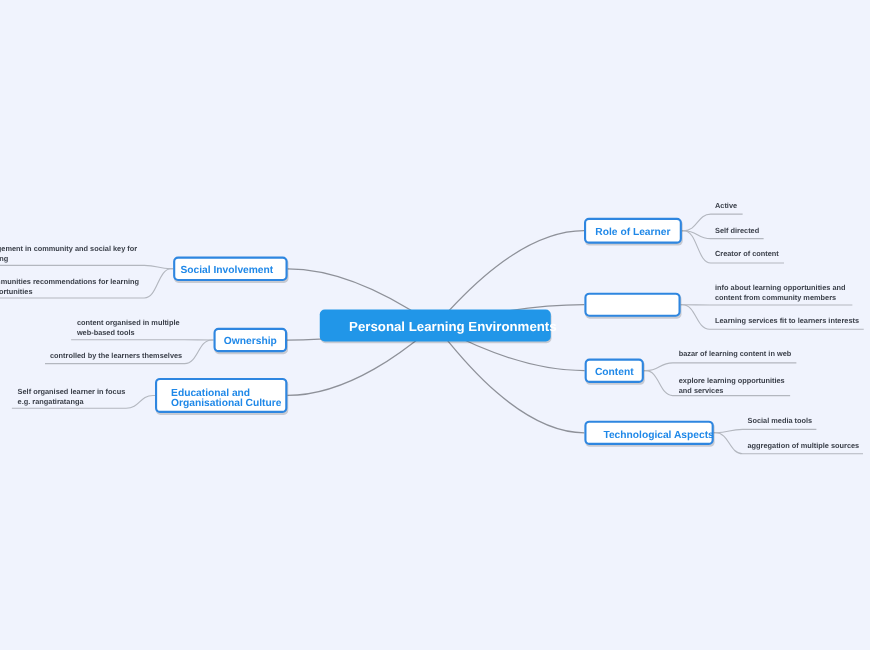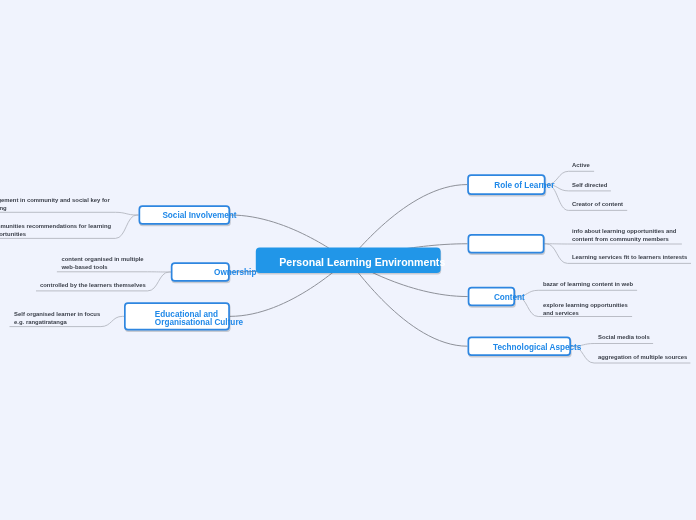--- a/index.html
+++ b/index.html
@@ -10,21 +10,21 @@
   svg#links{position:absolute;left:0;top:0;width:696px;height:520px;}
   svg#links path{fill:none;stroke-linecap:butt;}
   svg#links path.main{stroke:#8e9199;stroke-width:1;}
   svg#links path.sub{stroke:#b3b7bf;stroke-width:0.9;}
   svg#links rect.branchbox{fill:#ffffff;stroke:#2e86e0;stroke-width:1.7;}
   svg#links rect.rootbox{fill:#2196e8;}
   svg#links rect.shadow{fill:#000000;opacity:0.17;}
   .nodelabel{position:absolute;display:flex;align-items:center;justify-content:center;
              text-align:left;white-space:pre;pointer-events:auto;}
   .root-label{color:#ffffff;font-weight:700;font-size:10.6px;line-height:11px;}
-  .branch-label{color:#1f88e8;font-weight:700;font-size:8.2px;line-height:7.6px;margin-left:18px;}
+  .branch-label{color:#1f88e8;font-weight:700;font-size:8.2px;line-height:7.6px;}
   .leaf{position:absolute;color:#3c414b;font-size:5.9px;line-height:7.9px;
         white-space:pre;font-weight:700;text-align:left;}
 </style>
 </head>
 <body>
 
 <div id="canvas">
   <svg id="links" viewBox="0 0 696 520" width="696" height="520">
       <path d="M348 260.4 C350.4 260.4 406.4 184.54999999999998 467.2 184.54999999999998" class="main"></path>
       <path d="M545.5 184.54999999999998 L547.1 184.54999999999998 C557.9 184.54999999999998 557.9 171.3 568.6 171.3 L594.1 171.3" class="sub"></path>
@@ -68,27 +68,27 @@
   <div class="nodelabel root-label" style="left:255.8px;top:249.6px;width:213px;height:25.5px;justify-content:center;">
     <span>Personal Learning Environments</span>
   </div>
 
   <div class="nodelabel branch-label" style="left:467.2px;top:175.4px;width:78.3px;height:20.7px;">
     <span>Role of Learner</span>
   </div>
   <div class="nodelabel branch-label" style="left:467.7px;top:288px;width:47.4px;height:19.5px;">
     <span>Content</span>
   </div>
-  <div class="nodelabel branch-label" style="left:467.5px;top:337.7px;width:103.5px;height:19.4px;">
+  <div class="nodelabel branch-label" style="left:467.5px;top:337.7px;width:103.5px;height:19.4px;justify-content:flex-end;">
     <span>Technological Aspects</span>
   </div>
   <div class="nodelabel branch-label" style="left:138.5px;top:206.4px;width:86px;height:19.6px;">
     <span>Social Involvement</span>
   </div>
-  <div class="nodelabel branch-label" style="left:170.8px;top:263.4px;width:58.9px;height:19.6px;padding-left:17px;">
+  <div class="nodelabel branch-label" style="left:170.8px;top:263.4px;width:58.9px;height:19.6px;">
     <span>Ownership</span>
   </div>
   <div class="nodelabel branch-label" style="left:124px;top:304.6px;width:114px;height:28.1px;">
     <span>Educational and
 Organisational Culture</span>
   </div>
 
   <div class="leaf" style="left:572px;top:162.2px;">Active</div>
   <div class="leaf" style="left:572px;top:182.2px;">Self directed</div>
   <div class="leaf" style="left:572px;top:201.2px;">Creator of content</div>

